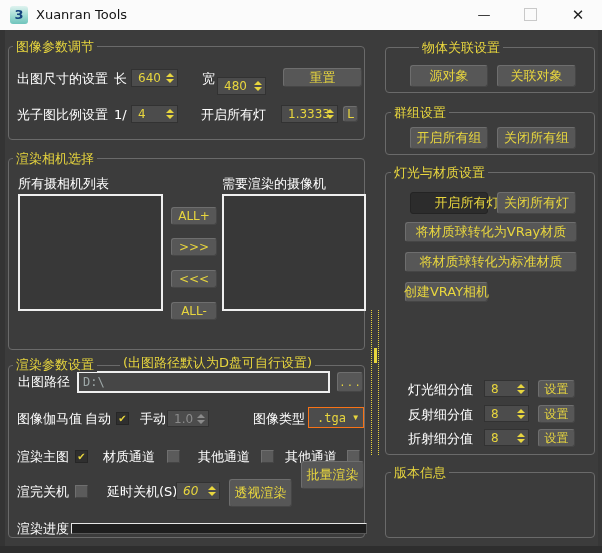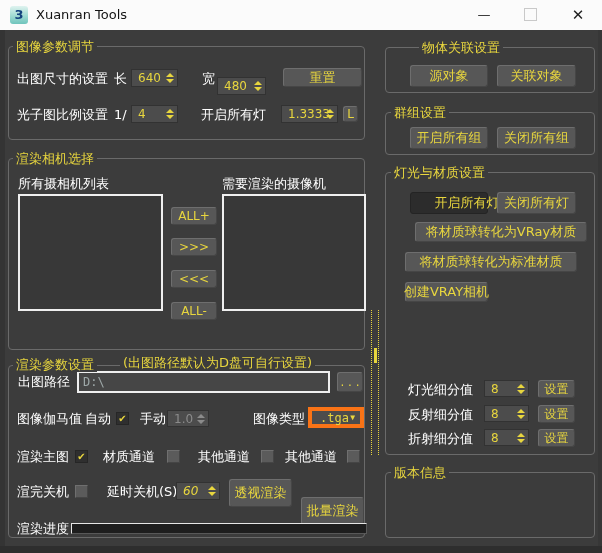--- a/index.html
+++ b/index.html
@@ -42,21 +42,21 @@
     color:#9EA8A8;font-size:12px;line-height:18px;padding:0 4px;cursor:text;
     font-family:"DejaVu Sans Mono","Liberation Mono",monospace;}
   .spinbox{position:absolute;background:#4C4C4C;border:1px solid #323232;box-sizing:border-box;
     color:#E8D63E;font-size:12px;display:flex;align-items:center;padding-left:6px;cursor:pointer;}
   .spinbox.disabled{color:#8B8B8B;}
   .spin-arrows{position:absolute;right:3px;top:0;bottom:0;display:flex;flex-direction:column;justify-content:center;gap:2px;}
   .tri-up{width:0;height:0;border-left:4px solid transparent;border-right:4px solid transparent;border-bottom:4px solid #E8D63E;}
   .tri-dn{width:0;height:0;border-left:4px solid transparent;border-right:4px solid transparent;border-top:4px solid #E8D63E;}
   .spinbox.disabled .tri-up{border-bottom-color:#8B8B8B;}
   .spinbox.disabled .tri-dn{border-top-color:#8B8B8B;}
-  .dropdown{position:absolute;background:#4C4C4C;border:4px solid #f97316;box-sizing:border-box;
+  .dropdown{position:absolute;background:#4C4C4C;border:1px solid #f97316;box-sizing:border-box;
     color:#E8D63E;font-size:12px;display:flex;align-items:center;padding-left:8px;cursor:pointer;
     font-family:"DejaVu Sans Mono","Liberation Mono",monospace;}
   .dd-arrow{position:absolute;right:5px;font-size:8px;color:#E8D63E;}
   .checkbox{position:absolute;width:13px;height:13px;box-sizing:border-box;background:#5B5B5B;
     border:1px solid #6F6F6F;border-right-color:#454545;border-bottom-color:#454545;cursor:pointer;
     display:flex;align-items:center;justify-content:center;}
   .checkbox .check{display:none;color:#E8D63E;font-size:10px;line-height:10px;}
   .checkbox.checked{background:#2F2F2F;border-color:#262626;}
   .checkbox.checked .check{display:block;}
   .progress{position:absolute;background:#1E1E1E;box-sizing:border-box;
@@ -195,42 +195,42 @@
   </div>
   <div class="lbl" style="left:107px;top:454px;">延时关机(S)</div>
   <div class="spinbox" style="left:176px;top:452px;width:44px;height:18px;font-style:italic;">
     <span>60</span>
     <span class="spin-arrows">
         <i class="tri-up"></i>
         <i class="tri-dn"></i>
       </span>
   </div>
   <div class="btn" style="left:229px;top:449px;width:63px;height:28px;">透视渲染</div>
-  <div class="btn" style="left:301px;top:467px;width:63px;height:28px;">批量渲染</div>
+  <div class="btn" style="left:301px;top:431px;width:63px;height:28px;">批量渲染</div>
 
   <div class="lbl" style="left:17px;top:491px;">渲染进度</div>
   <div class="progress" style="left:71px;top:493px;width:296px;height:11px;">
     <div class="fill" style="width: 0%;"></div>
   </div>
 
   <div class="group" style="left:385px;top:17px;width:210px;height:46px;"></div>
   <div class="group-label" style="left:391px;top:10px;margin-left:28px;">物体关联设置</div>
   <div class="btn" style="left:497px;top:35px;width:79px;height:22px;">关联对象</div>
   <div class="btn" style="left:410px;top:35px;width:78px;height:22px;">源对象</div>
 
   <div class="group" style="left:385px;top:82px;width:210px;height:43px;"></div>
   <div class="group-label" style="left:391px;top:75px;">群组设置</div>
   <div class="btn" style="left:410px;top:97px;width:78px;height:22px;">开启所有组</div>
   <div class="btn" style="left:497px;top:97px;width:79px;height:22px;">关闭所有组</div>
 
   <div class="group" style="left:385px;top:142px;width:210px;height:283px;"></div>
   <div class="group-label" style="left:391px;top:135px;">灯光与材质设置</div>
   <div class="btn pressed" style="left:410px;top:162px;width:78px;height:22px;padding-left:36px;">开启所有灯</div>
   <div class="btn" style="left:497px;top:162px;width:79px;height:22px;">关闭所有灯</div>
-  <div class="btn" style="left:415px;top:192px;width:172px;height:20px;">将材质球转化为VRay材质</div>
+  <div class="btn" style="left:405px;top:192px;width:172px;height:20px;">将材质球转化为VRay材质</div>
   <div class="btn" style="left:405px;top:222px;width:172px;height:20px;text-align:right;">将材质球转化为标准材质</div>
   <div class="btn" style="left:405px;top:252px;width:83px;height:20px;">创建VRAY相机</div>
 
   <div class="lbl" style="left:408px;top:352px;">灯光细分值</div>
   <div class="spinbox" style="left:484px;top:350px;width:45px;height:17px;">
     <span>8</span>
     <span class="spin-arrows">
         <i class="tri-up"></i>
         <i class="tri-dn"></i>
       </span>

